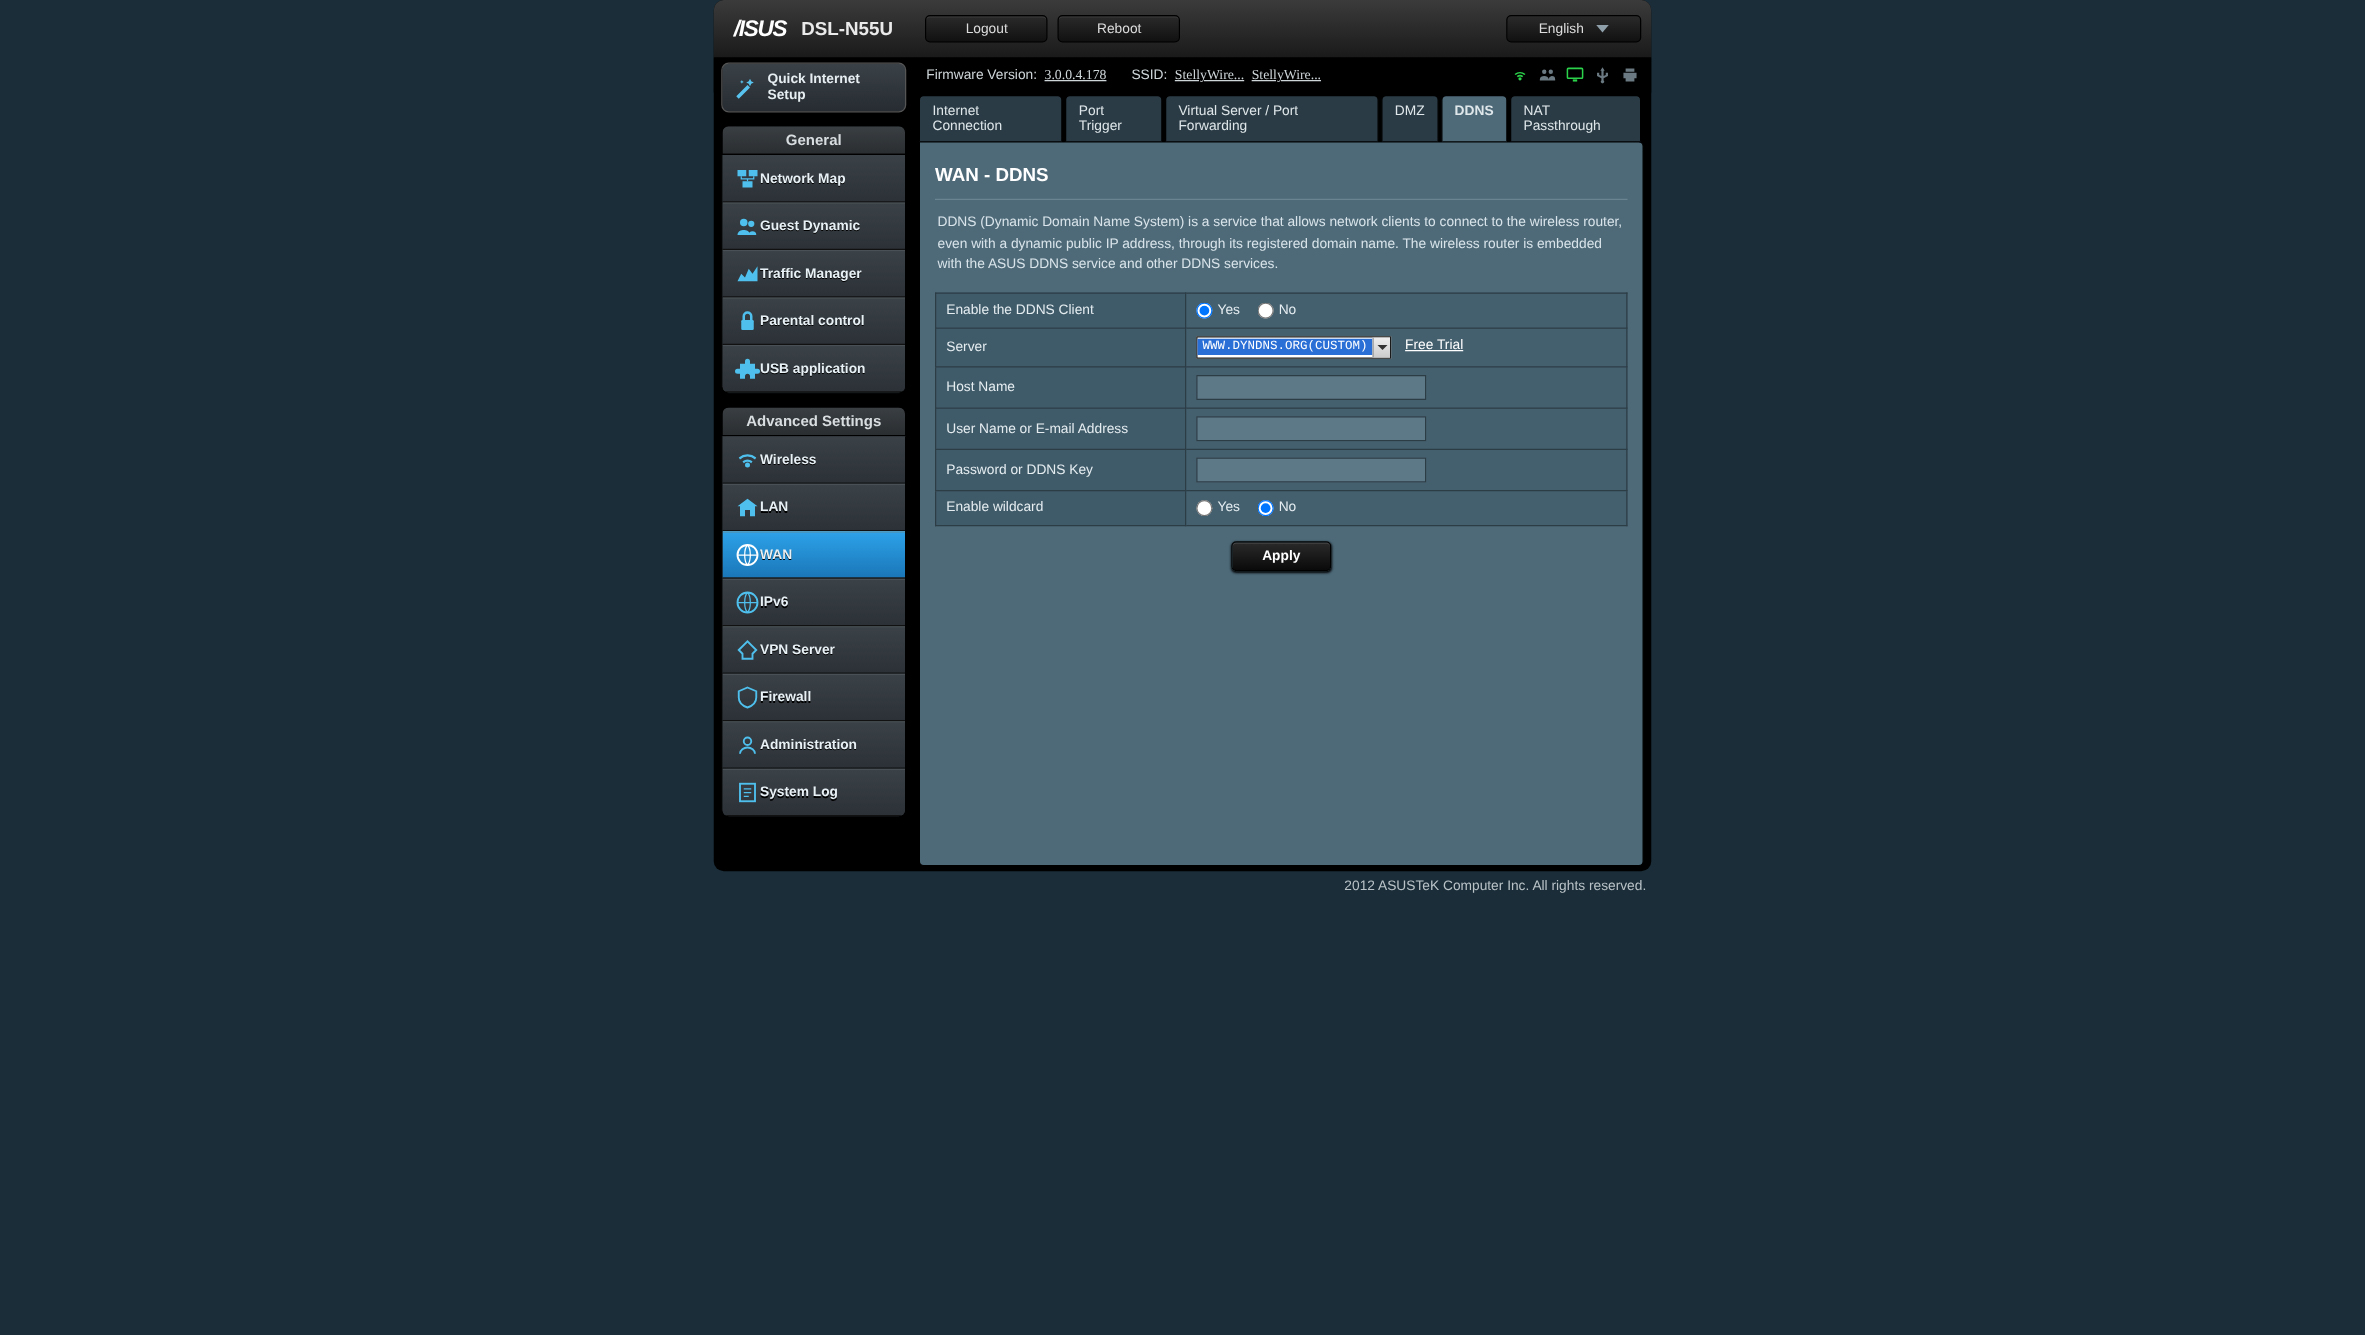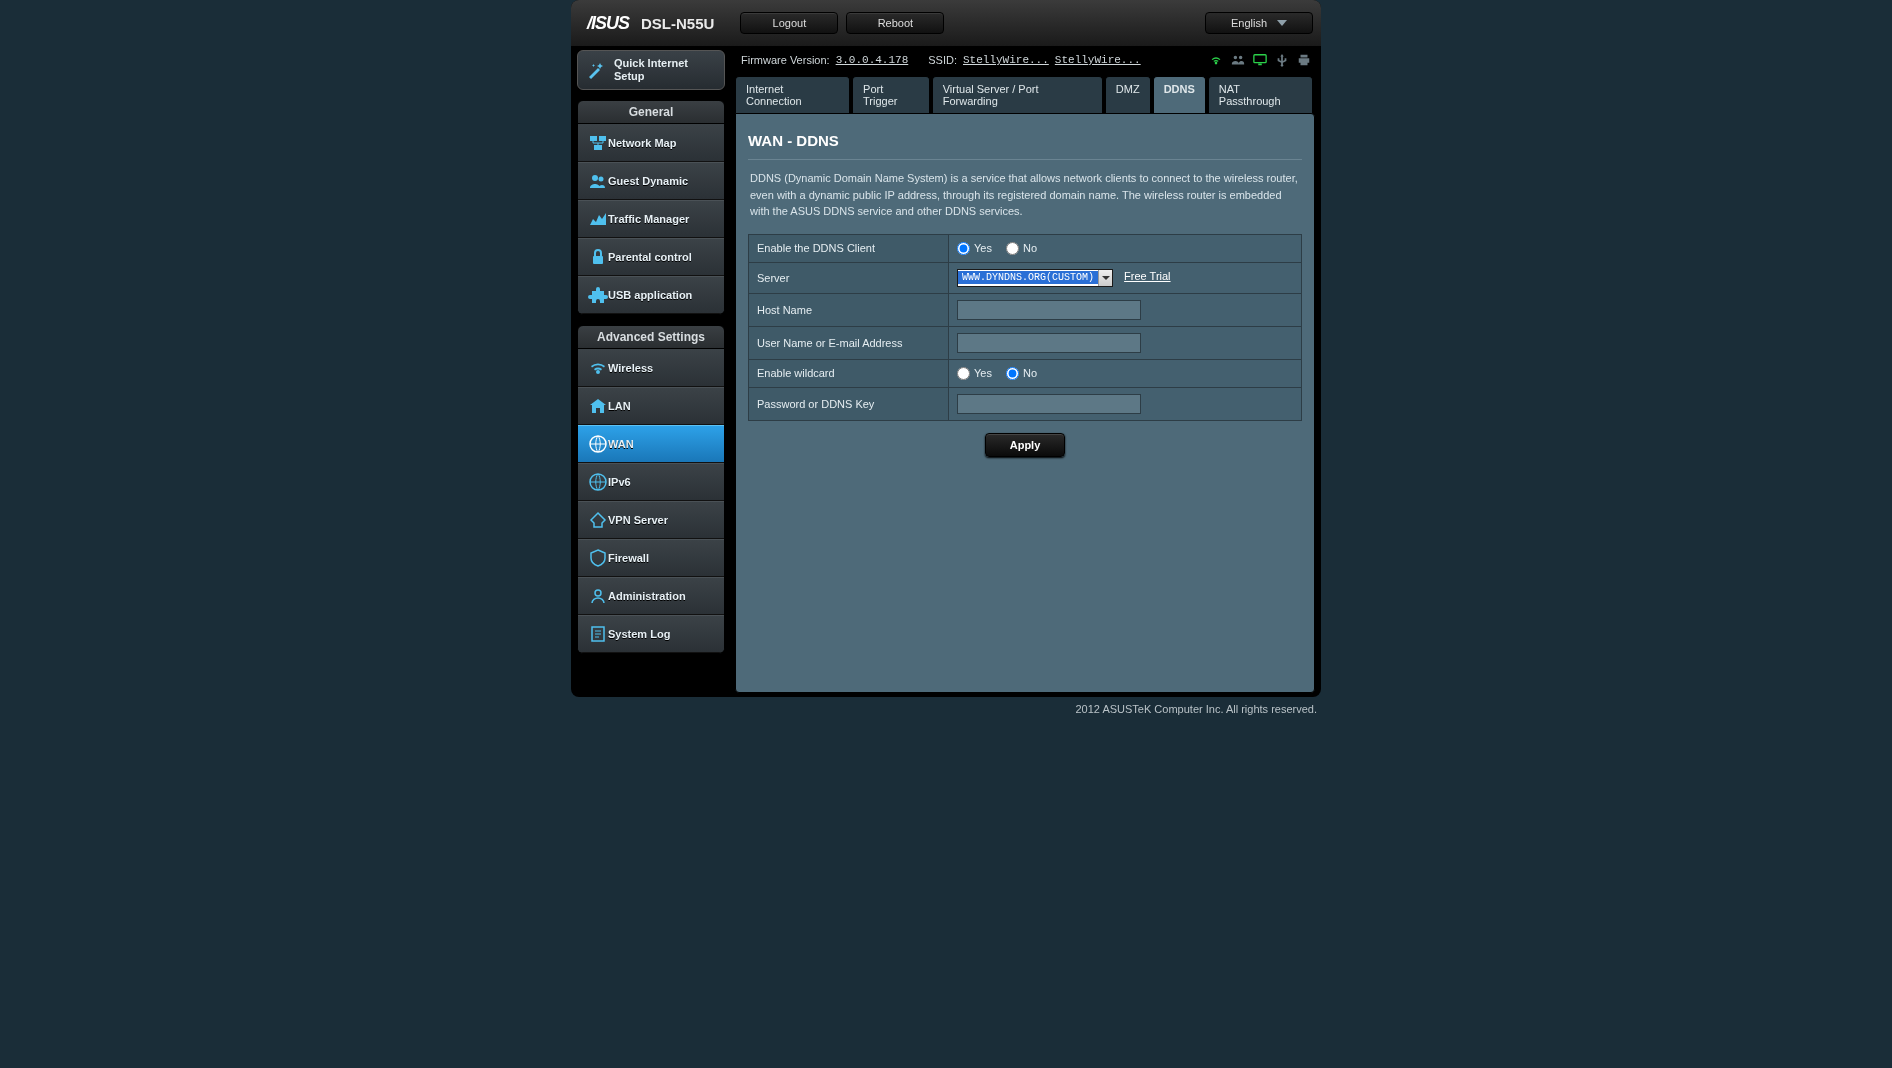--- a/index.html
+++ b/index.html
@@ -80,21 +80,21 @@
   .infostrip {
     height: 28px;
     display: flex;
     align-items: center;
     padding: 0 10px 0 170px;
     color: #cfd6d9;
     font-size: 11px;
     gap: 6px;
     background: #000;
   }
-  .infostrip .u { text-decoration: underline; cursor: pointer; font-family: Liberation Mono, monospace;}
+  .infostrip .u { text-decoration: underline; cursor: pointer; font-family: Liberation Serif, serif;}
   .infostrip .statusicons { margin-left: auto; display: flex; gap: 8px; align-items: center; }
   .sicon { width:14px;height:14px; display:inline-block;}
 
   
   .layout { display: flex; gap: 10px; padding: 0 6px; }
   .sidebar { width: 148px; flex-shrink:0; margin-top:-24px;}
   .main { flex: 1; }
 
   
   .quick {
@@ -479,36 +479,36 @@
               <input class="txtinput" type="text" style="">
             </td>
           </tr>
           <tr>
             <td class="label">User Name or E-mail Address</td>
             <td>
               <input class="txtinput" type="text" style="">
             </td>
           </tr>
           <tr>
+            <td class="label">Password or DDNS Key</td>
+            <td>
+              <input class="txtinput" type="password" style="">
+            </td>
+          </tr>
+          <tr>
             <td class="label">Enable wildcard</td>
             <td>
               <span class="radio-row">
                 <input type="radio" name="wildcard" style="">
                 <label>Yes</label>
                 <input type="radio" name="wildcard" checked="" style="">
                 <label>No</label>
               </span>
             </td>
           </tr>
-          <tr>
-            <td class="label">Password or DDNS Key</td>
-            <td>
-              <input class="txtinput" type="password" style="">
-            </td>
-          </tr>
         </tbody>
           </table>
 
         <div class="applywrap">
           <div class="applybtn"><span>Apply</span></div>
         </div>
       </div>
     </div>
   </div>
 </div>

